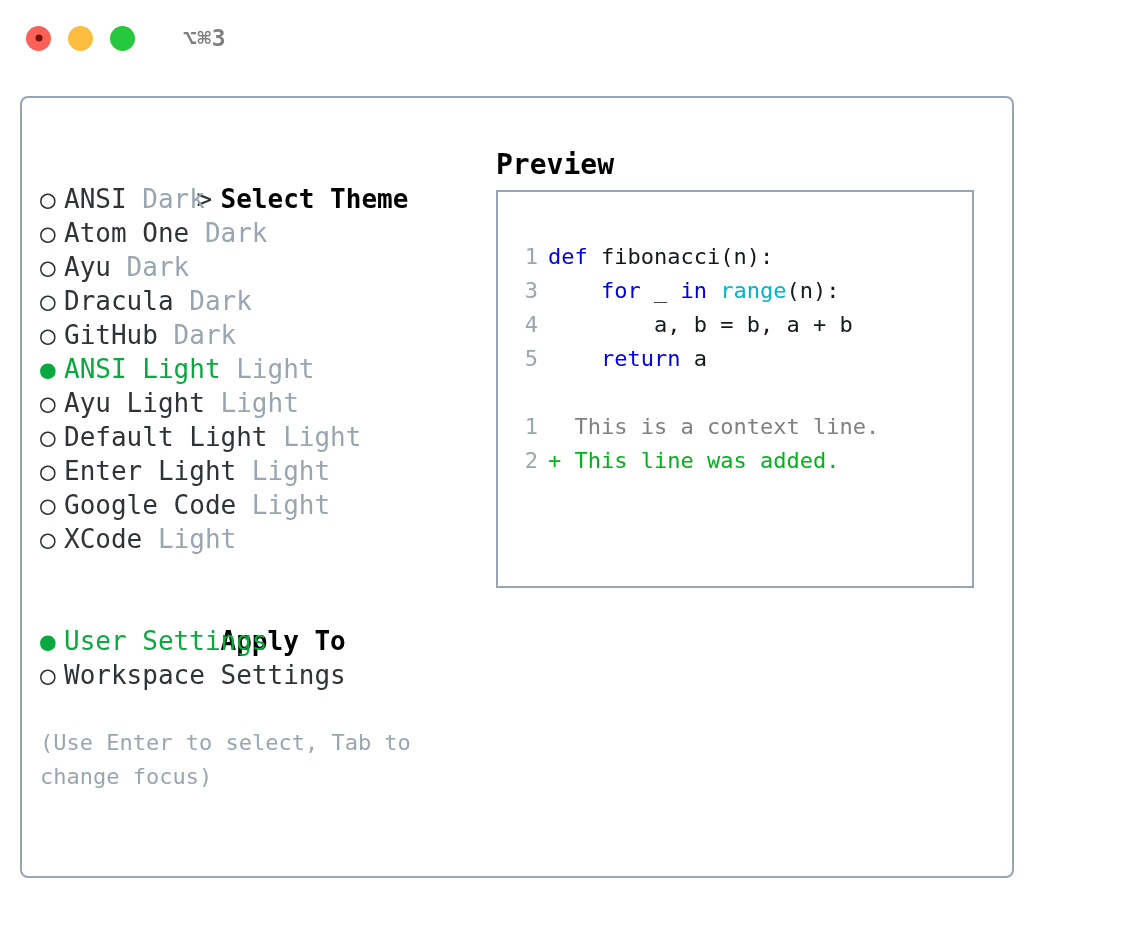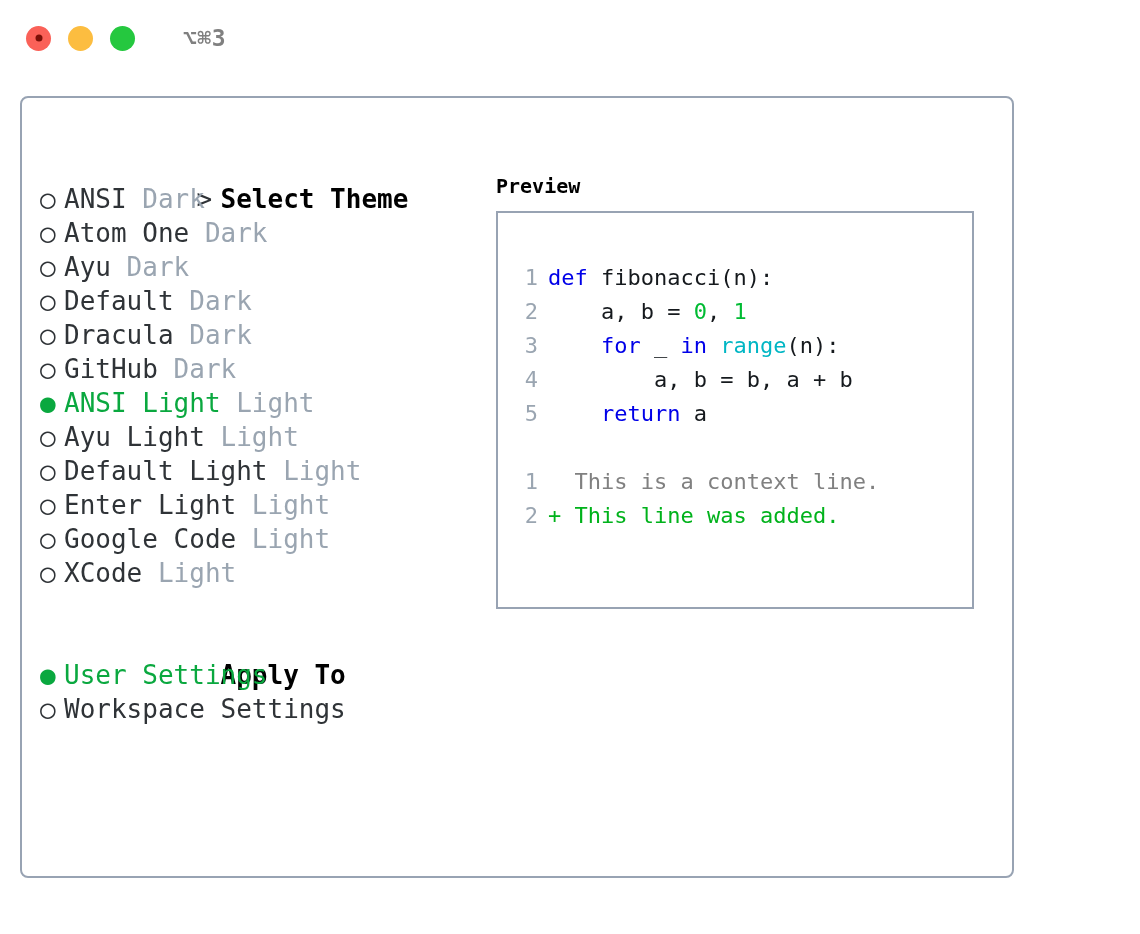--- a/index.html
+++ b/index.html
@@ -126,27 +126,26 @@
     font-size: 22px;
     line-height: 34px;
     white-space: pre-wrap;
     display: block;
     max-width: 410px;
   }
   .spacer { height: 34px; }
 
   
   .preview-title {
-    font-size: 20px;
+    font-size: 28px;
     font-weight: bold;
     color: #000000;
     line-height: 34px;
     margin-bottom: 8px;
     white-space: pre;
-    margin-top: 21px;
   }
   .preview-box {
     width: 478px;
     height: 398px;
     border: 2px solid #98a3b3;
     box-sizing: border-box;
     padding: 48px 0 0 18px;
     background: #ffffff;
   }
   .code-line {
@@ -190,21 +189,20 @@
       <div class="left-col">
 
         <div class="row">
           <span class="marker">&gt;</span><span class="heading">Select Theme</span>
         </div>
 
         <div id="theme-list">
             <div class="row"><span class="marker">○</span><span class="theme-name">ANSI</span><span class="suffix"> Dark</span></div>
             <div class="row"><span class="marker">○</span><span class="theme-name">Atom One</span><span class="suffix"> Dark</span></div>
             <div class="row"><span class="marker">○</span><span class="theme-name">Ayu</span><span class="suffix"> Dark</span></div>
-            <div class="row"><span class="marker">○</span><span class="theme-name">Default</span><span class="suffix"> Dark</span></div>
             <div class="row"><span class="marker">○</span><span class="theme-name">Dracula</span><span class="suffix"> Dark</span></div>
             <div class="row"><span class="marker">○</span><span class="theme-name">GitHub</span><span class="suffix"> Dark</span></div>
             <div class="row"><span class="marker sel">●</span><span class="theme-name sel">ANSI Light</span><span class="suffix"> Light</span></div>
             <div class="row"><span class="marker">○</span><span class="theme-name">Ayu Light</span><span class="suffix"> Light</span></div>
             <div class="row"><span class="marker">○</span><span class="theme-name">Default Light</span><span class="suffix"> Light</span></div>
             <div class="row"><span class="marker">○</span><span class="theme-name">Enter Light</span><span class="suffix"> Light</span></div>
             <div class="row"><span class="marker">○</span><span class="theme-name">Google Code</span><span class="suffix"> Light</span></div>
             <div class="row"><span class="marker">○</span><span class="theme-name">XCode</span><span class="suffix"> Light</span></div>
           </div>
 
@@ -214,29 +212,29 @@
           <span class="marker"> </span><span class="heading">Apply To</span>
         </div>
 
         <div id="apply-to-list">
             <div class="row"><span class="marker sel">●</span><span class="theme-name sel">User Settings</span></div>
             <div class="row"><span class="marker">○</span><span class="theme-name">Workspace Settings</span></div>
           </div>
 
         <div class="spacer"></div>
 
+        <span class="hint">(Use Enter to select, Tab to change focus)</span>
       </div>
 
       <div class="right-col">
         <div class="preview-title">Preview</div>
 
         <div class="preview-box">
           <div id="code-block">
               <div class="code-line"><span class="lnum">1</span><span class="kw">def</span><span class="plain"> fibonacci(n):</span></div>
-              <div class="code-line"><span class="lnum">2</span><span class="plain">    a, b = </span><span class="num">0</span><span class="plain">, </span><span class="num">1</span></div>
               <div class="code-line"><span class="lnum">3</span><span class="plain">    </span><span class="kw">for</span><span class="plain"> _ </span><span class="kw">in</span><span class="plain"> </span><span class="fn">range</span><span class="plain">(n):</span></div>
               <div class="code-line"><span class="lnum">4</span><span class="plain">        a, b = b, a + b</span></div>
               <div class="code-line"><span class="lnum">5</span><span class="plain">    </span><span class="kw">return</span><span class="plain"> a</span></div>
             </div>
           <div class="spacer"></div>
           <div id="diff-block">
               <div class="code-line"><span class="lnum">1</span><span class="ctx">  This is a context line.</span></div>
               <div class="code-line"><span class="lnum">2</span><span class="add">+ This line was added.</span></div>
             </div>
         </div>

